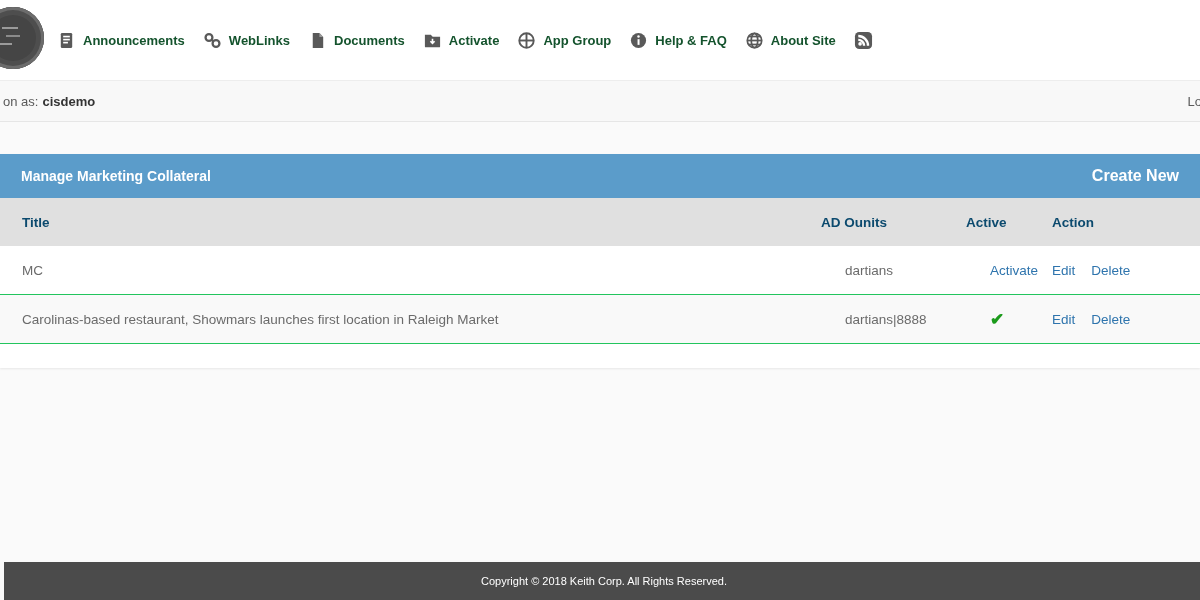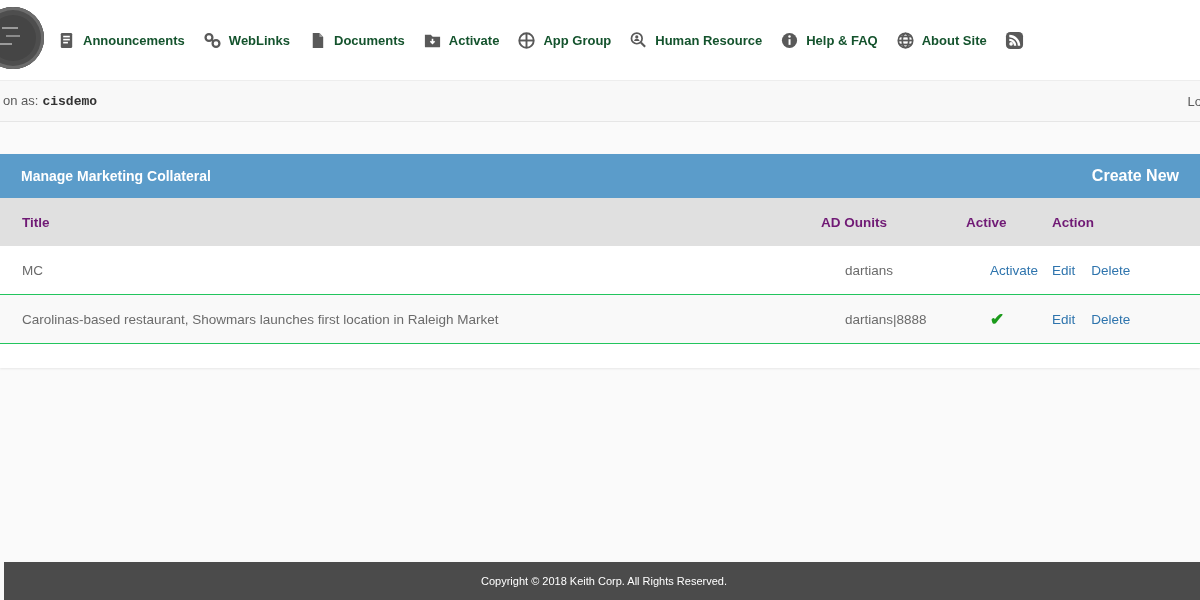--- a/index.html
+++ b/index.html
@@ -48,40 +48,40 @@
 
   
   .session-bar {
     height:41px; background:#f8f8f8;
     border-bottom:1px solid #e6e6e6;
     display:flex; align-items:center; justify-content:space-between;
     padding:0 0 0 3px;
     font-size:13px; color:#5a5a5a;
     overflow:hidden; white-space:nowrap;
   }
-  .session-bar .username { font-weight:bold; color:#333; margin-left:4px;font-family:Liberation Mono, monospace; }
+  .session-bar .username { font-weight:bold; color:#333; margin-left:4px; }
   .logout-link { color:#5a5a5a; cursor:pointer; margin-right:-2px; }
 
   
   .panel { margin-top:32px; background:#ffffff; box-shadow:0 1px 2px rgba(0,0,0,0.08); }
   .panel-header {
     height:44px; background:#5b9cca;
     display:flex; align-items:center; justify-content:space-between;
     padding:0 21px;
     gap:32px;
   }
   .panel-title { color:#ffffff; font-size:14px; font-weight:bold; }
   .create-new-btn {
     color:#ffffff; font-size:16px; font-weight:bold; cursor:pointer;
   }
 
   .tbl-row { display:flex; align-items:center; }
   .tbl-head {
     height:48px; background:#e0e0e0;
-    font-weight:bold; font-size:13.5px; color:#701a75;
+    font-weight:bold; font-size:13.5px; color:#0c4a6e;
   }
   .tbl-body-row { height:49px; font-size:13.5px; color:#6b6b6b; background:#fff; border-bottom:1px solid #22c55e; }
   .tbl-body-row.alt { background:#f9f9f9;justify-content:flex-end; }
   .tbl-empty-row { height:24px; background:#fff; }
 
   .c-title  { flex:1 1 auto; padding-left:22px; overflow:hidden; }
   .c-ad     { flex:0 0 145px; }
   .c-active { flex:0 0 62px; }
   .c-action { flex:0 0 148px; display:flex; gap:16px; }
   .tbl-head .c-action { display:block;margin-left:24px; }
@@ -153,31 +153,20 @@
       <svg viewBox="0 0 20 20" width="19" height="19" fill="none" stroke="#595959" stroke-width="2">
           <circle cx="10" cy="10" r="7.6"></circle>
           <line x1="10" y1="2.4" x2="10" y2="17.6"></line>
           <line x1="2.4" y1="10" x2="17.6" y2="10"></line>
         </svg>
     </span>
     <span>App Group</span>
   </div>
 
 
-  <div class="nav-item">
-    <span class="nicon">
-      <svg viewBox="0 0 20 20" width="19" height="19">
-          <circle cx="8.2" cy="7.8" r="5.6" fill="none" stroke="#595959" stroke-width="1.8"></circle>
-          <circle cx="8.2" cy="6.3" r="1.7" fill="#595959"></circle>
-          <path d="M5.2 10.6 a3.1 3.1 0 0 1 6 0 z" fill="#595959"></path>
-          <line x1="12.5" y1="12.2" x2="17" y2="16.6" stroke="#595959" stroke-width="2.2"></line>
-        </svg>
-    </span>
-    <span>Human Resource</span>
-  </div>
 
   <div class="nav-item">
     <span class="nicon">
       <svg viewBox="0 0 20 20" width="19" height="19">
           <circle cx="10" cy="10" r="8" fill="#595959"></circle>
           <rect x="9" y="8.6" width="2.1" height="6" fill="#fff"></rect>
           <circle cx="10" cy="5.9" r="1.3" fill="#fff"></circle>
         </svg>
     </span>
     <span>Help &amp; FAQ</span>

